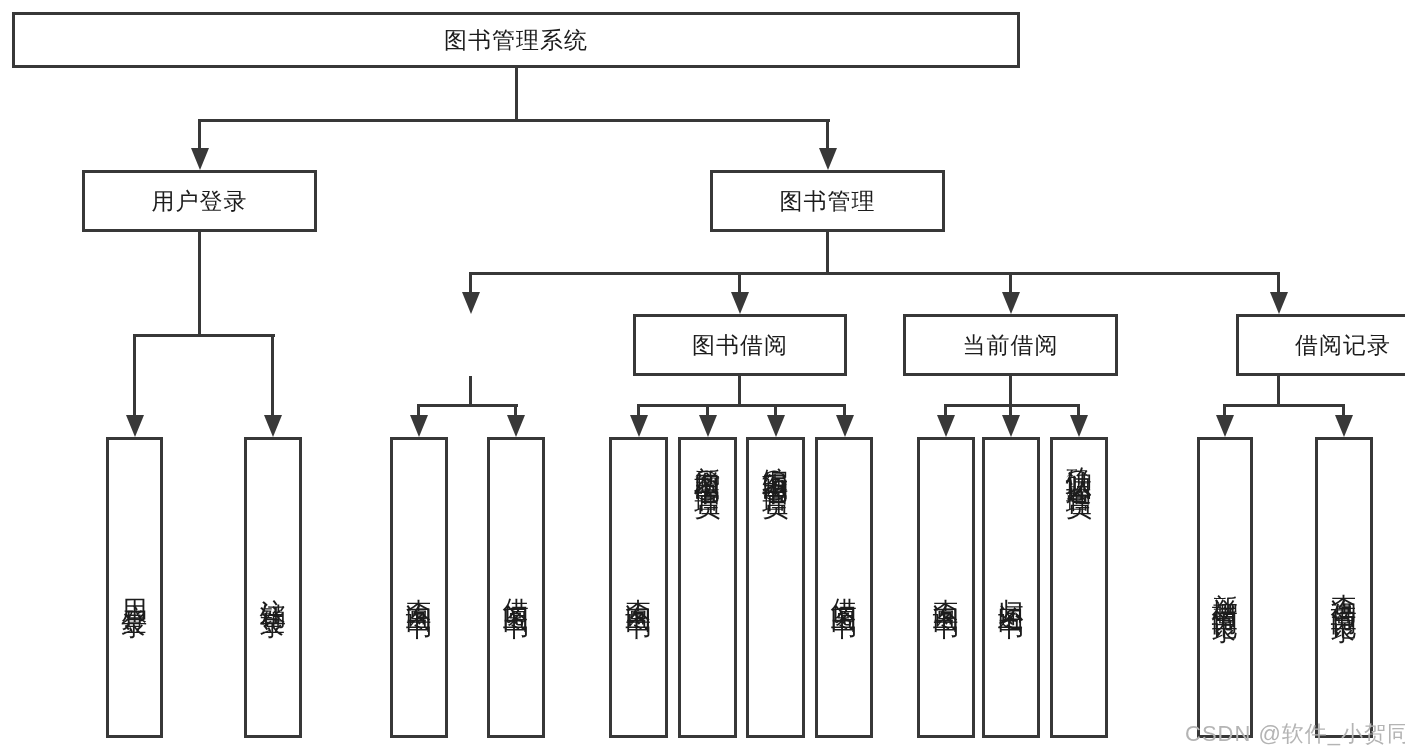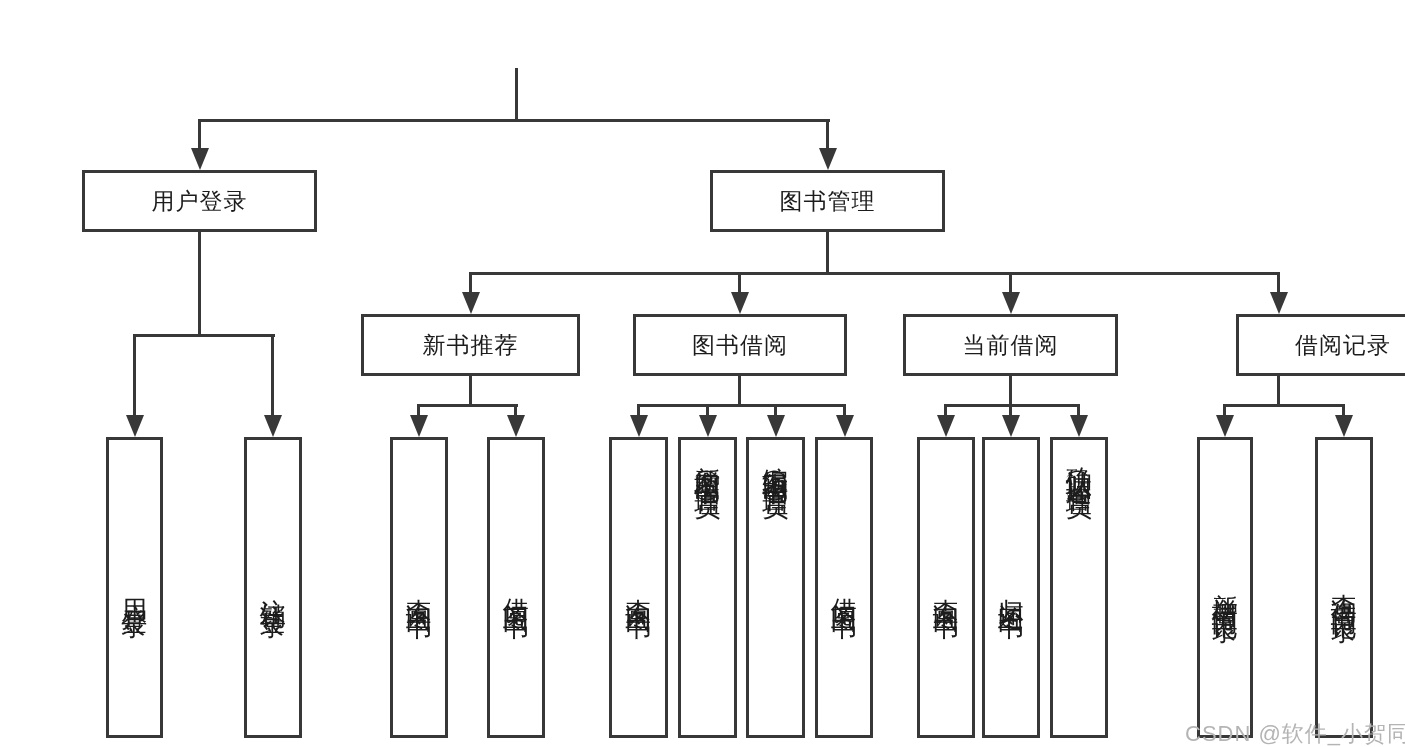--- a/index.html
+++ b/index.html
@@ -59,20 +59,23 @@
     letter-spacing:1px;
     white-space:nowrap;
     z-index:9;
   }
 </style>
 </head>
 <body>
 
 <div id="canvas">
 
+  <div class="hbox" style="left:12px;top:12px;width:1008px;height:56px;">
+    <span>图书管理系统</span>
+  </div>
 
   <div class="vl" style="left:515px;top:68px;width:3px;height:53px;"></div>
   <div class="hl" style="left:198px;top:119px;width:632px;height:3px;"></div>
   <div class="vl" style="left:198px;top:119px;width:3px;height:33px;"></div>
   <div class="ah" style="left:191px;top:148px;"></div>
   <div class="vl" style="left:826px;top:119px;width:3px;height:33px;"></div>
   <div class="ah" style="left:819px;top:148px;"></div>
 
   <div class="hbox" style="left:82px;top:170px;width:235px;height:62px;">
     <span>用户登录</span>
@@ -92,23 +95,20 @@
   <div class="hl" style="left:469px;top:272px;width:811px;height:3px;"></div>
   <div class="vl" style="left:469px;top:272px;width:3px;height:22px;"></div>
   <div class="ah" style="left:462px;top:292px;"></div>
   <div class="vl" style="left:738px;top:272px;width:3px;height:22px;"></div>
   <div class="ah" style="left:731px;top:292px;"></div>
   <div class="vl" style="left:1009px;top:272px;width:3px;height:22px;"></div>
   <div class="ah" style="left:1002px;top:292px;"></div>
   <div class="vl" style="left:1277px;top:272px;width:3px;height:22px;"></div>
   <div class="ah" style="left:1270px;top:292px;"></div>
 
-  <div class="hbox" style="left:361px;top:314px;width:219px;height:62px;">
-    <span>新书推荐</span>
-  </div>
   <div class="hbox" style="left:633px;top:314px;width:214px;height:62px;">
     <span>图书借阅</span>
   </div>
   <div class="hbox" style="left:903px;top:314px;width:215px;height:62px;">
     <span>当前借阅</span>
   </div>
   <div class="hbox" style="left:1236px;top:314px;width:214px;height:62px;">
     <span>借阅记录</span>
   </div>
 

